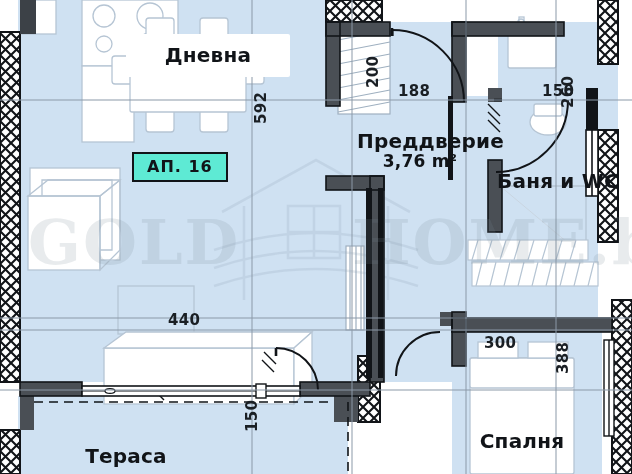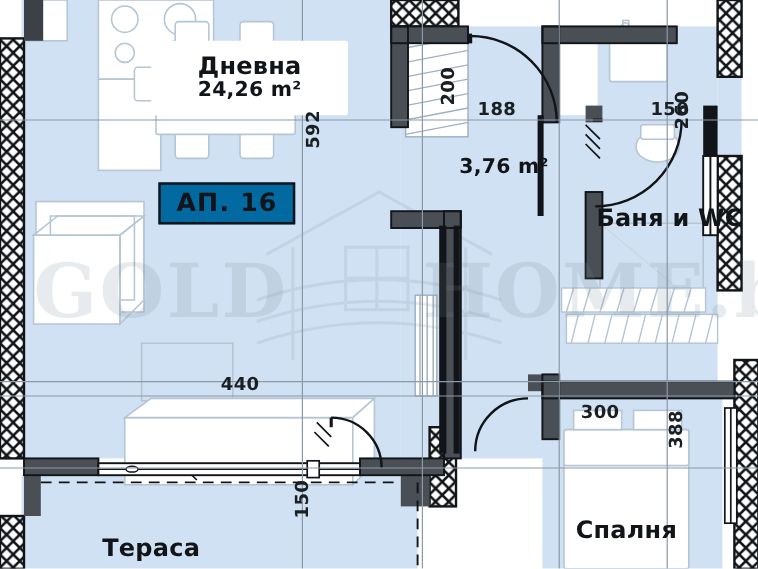--- a/index.html
+++ b/index.html
@@ -36,24 +36,24 @@
   }
   .room-label .rl-name { display: block; font-size: 20px; }
   .room-label .rl-area { display: block; font-size: 17px; }
   .room-label.boxed {
     background: #ffffff;
     padding: 10px 20px 11px 20px;
     border-radius: 2px;
   }
   #apt-badge {
     position: absolute;
-    background: #0369a1;
+    background: #5eead4;
     border: 2.5px solid #111418;
     padding: 3px 13px 4px 13px;
-    font-size: 21px;
+    font-size: 16px;
     font-weight: 700;
     letter-spacing: 1px;
     color: #111418;
     white-space: nowrap;
   }
   .dim {
     position: absolute;
     font-size: 15px;
     font-weight: 600;
     color: #1a1f24;
@@ -319,24 +319,24 @@
     </g>
   </svg>
 
   <div id="watermark">
     <div class="wm-text" style="left:28px; top:206px;text-align:center;">GOLD</div>
     <div class="wm-text" style="left:352px; top:206px;">HOME.bg</div>
   </div>
 
   <div class="room-label boxed" style="left:126px; top:34px; width:124px;">
     <span class="rl-name">Дневна</span>
-    <span class="rl-area">24,26 m²</span>
   </div>
 
   <div class="room-label" style="left:357px; top:130px; width:126px;">
+    <span class="rl-name">Преддверие</span>
     <span class="rl-area">3,76 m²</span>
   </div>
 
   <div class="room-label" style="left:497px; top:170px; width:108px;">
     <span class="rl-name">Баня и WC</span>
   </div>
 
   <div class="room-label" style="left:72px; top:430px; width:108px;margin-top:15px;">
     <span class="rl-name">Тераса</span>
   </div>
@@ -350,21 +350,21 @@
   <div class="dim" style="left:398px; top:82px;">188</div>
 
   <div class="dim vert" style="left:364px; top:88px;">200</div>
 
   <div class="dim" style="left:542px; top:82px;">150</div>
 
   <div class="dim vert" style="left:559px; top:108px;">260</div>
 
   <div class="dim vert" style="left:252px; top:124px;">592</div>
 
-  <div class="dim" style="left:184px; top:311px;text-align:center;">440</div>
+  <div class="dim" style="left:168px; top:311px;text-align:center;">440</div>
 
   <div class="dim" style="left:484px; top:334px;">300</div>
 
   <div class="dim vert" style="left:554px; top:374px;">388</div>
 
   <div class="dim vert" style="left:243px; top:432px;">150</div>
 
 </div>
 
 </body></html>

